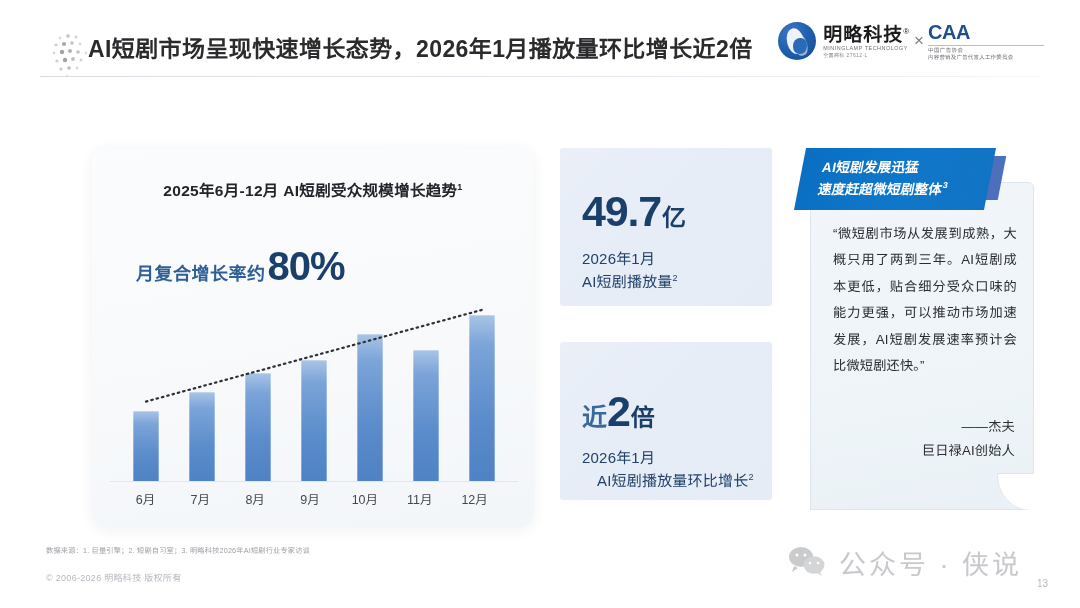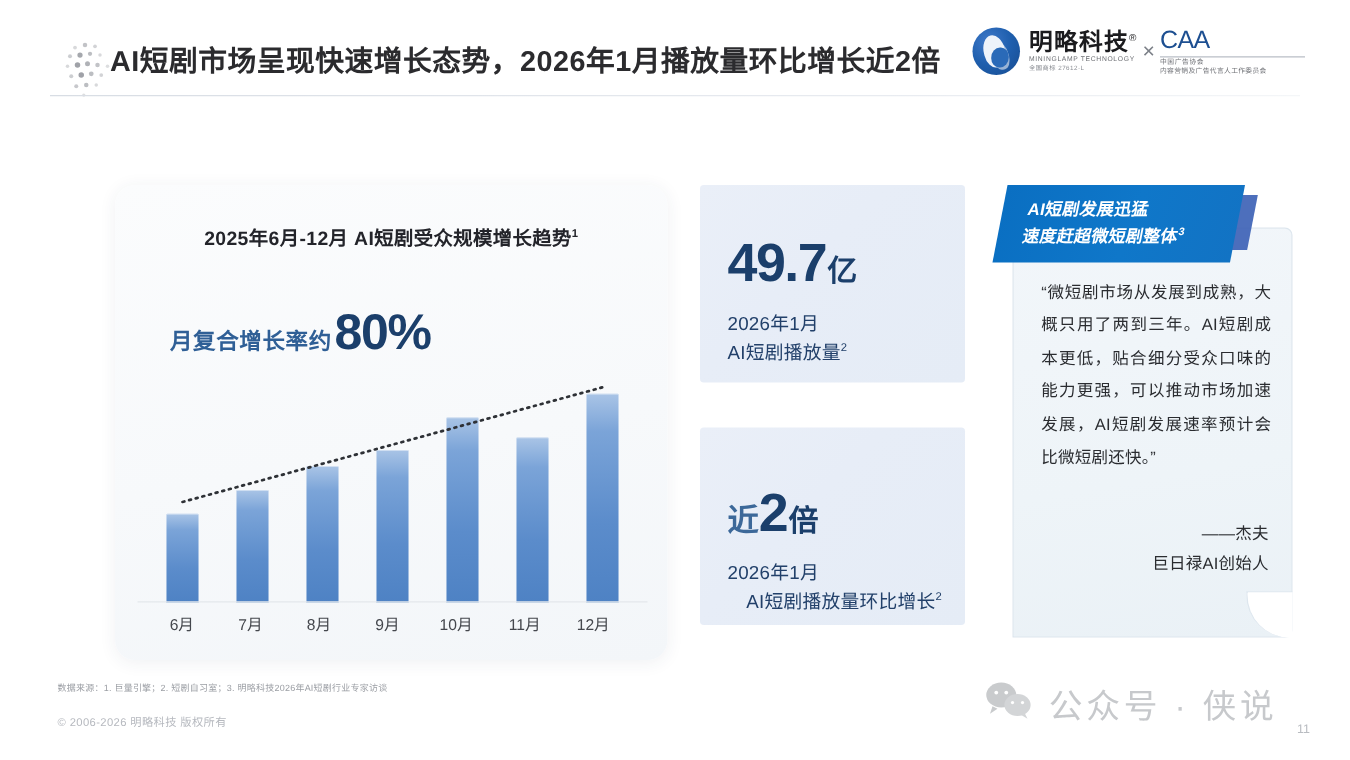--- a/index.html
+++ b/index.html
@@ -51,21 +51,21 @@
     border-radius:50% 45% 50% 45%;
     background:#2a6ab8;
   }
   .ml-text{line-height:1.02;}
   .ml-cn{font-size:19px;font-weight:700;color:#1b1b1e;letter-spacing:1px;position:relative;}
   .ml-reg{font-size:8px;vertical-align:super;font-weight:400;}
   .ml-en{font-size:5.4px;color:#6d6f74;letter-spacing:.55px;margin-top:2px;white-space:nowrap;}
   .ml-sub{font-size:5px;color:#8a8d93;letter-spacing:.4px;margin-top:1px;white-space:nowrap;}
   .logo-x{font-size:17px;color:#7c8088;font-weight:400;}
   .logo-caa{line-height:1.05;}
-  .caa-mark{font-size:20px;font-weight:400;color:#1d4f91;letter-spacing:-.5px;}
+  .caa-mark{font-size:20px;font-weight:700;color:#1d4f91;letter-spacing:-.5px;}
   .caa-rule{height:1px;background:#b9bec6;margin:2px 0 2px;width:116px;}
   .caa-l1{font-size:5.4px;color:#6d6f74;letter-spacing:.5px;white-space:nowrap;}
   .caa-l2{font-size:5.4px;color:#6d6f74;letter-spacing:.3px;white-space:nowrap;margin-top:1px;}
 
   
   .content{position:absolute;left:0;top:130px;width:1080px;height:400px;}
 
   
   .chart-card{
     position:absolute;left:92px;top:18px;width:442px;height:380px;
@@ -367,15 +367,15 @@
           <path d="M33 27 L35 31 L30 28 Z" fill="#d3d5d7"></path>
           <circle cx="10" cy="10" r="1.5" fill="#ffffff"></circle>
           <circle cx="18" cy="10" r="1.5" fill="#ffffff"></circle>
           <circle cx="23" cy="18" r="1.3" fill="#ffffff"></circle>
           <circle cx="31" cy="18" r="1.3" fill="#ffffff"></circle>
         </g>
       </svg>
     </span>
     <span class="wm-text">公众号 · 侠说</span>
   </div>
-  <div class="page-num">11</div>
+  <div class="page-num">13</div>
 
 </div>
 
 </body></html>

